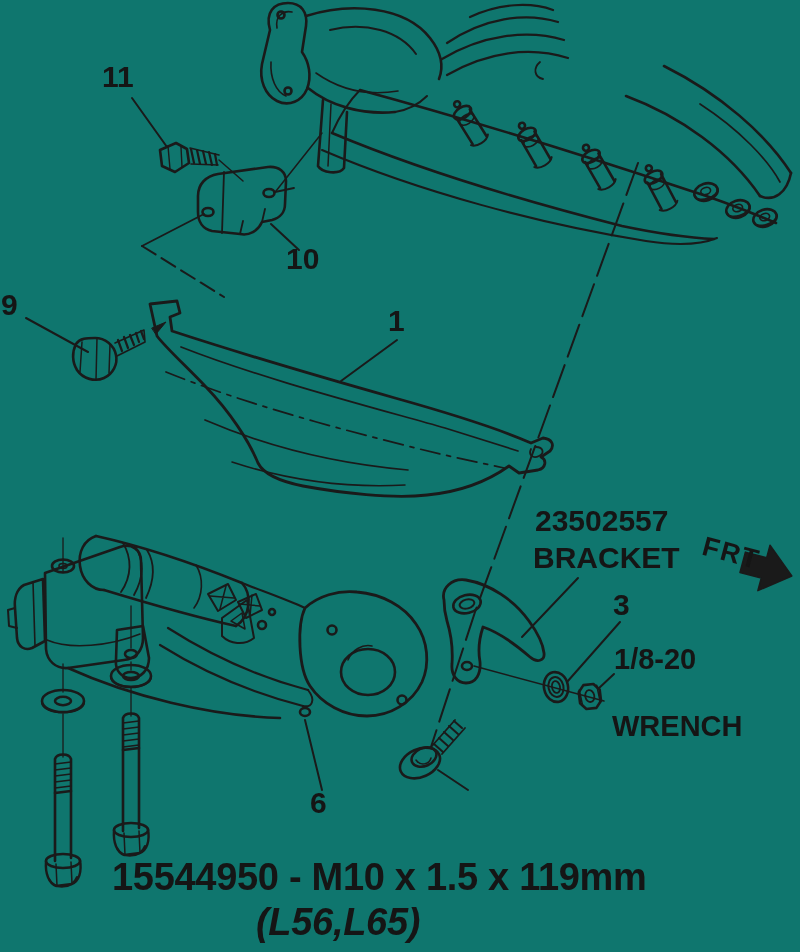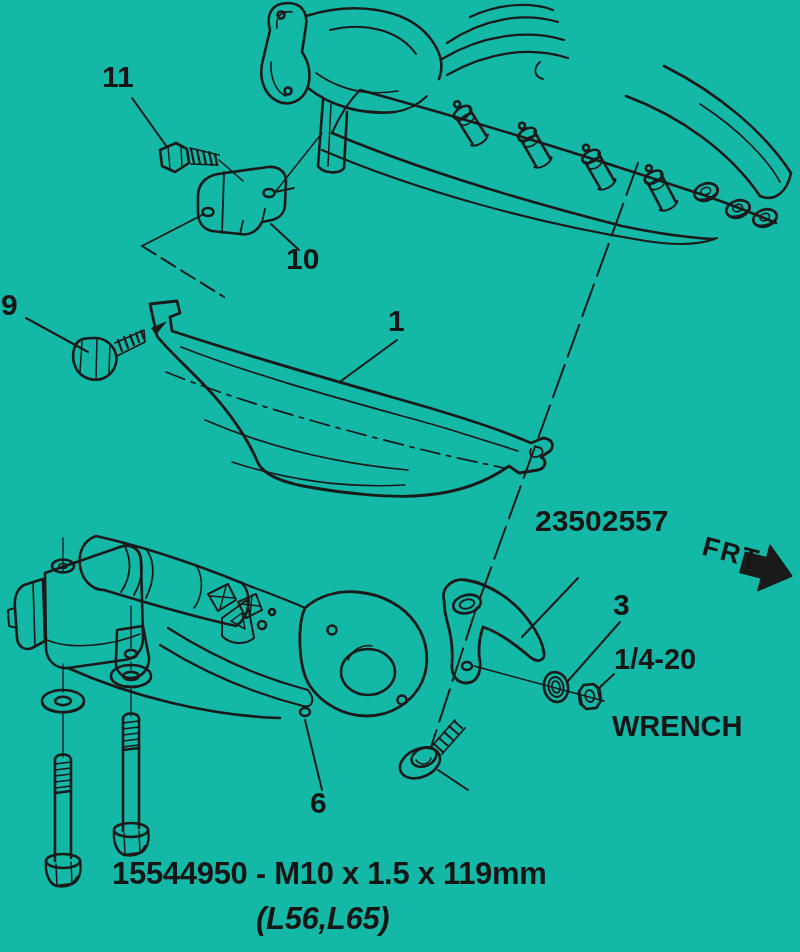--- a/index.html
+++ b/index.html
@@ -1,22 +1,22 @@
 <!DOCTYPE html>
 <html><head>
 <meta charset="utf-8">
 <style>
   html,body{margin:0;padding:0;background:#e8e8e8;}
-  #stage{position:relative;width:800px;height:952px;background:#14b8a6;overflow:hidden;
+  #stage{position:relative;width:800px;height:952px;background:#0f766e;overflow:hidden;
          font-family:"Liberation Sans", sans-serif;color:#151515;}
   #art{position:absolute;left:0;top:0;width:800px;height:952px;}
   .lbl{position:absolute;font-weight:bold;color:#151515;white-space:nowrap;line-height:1;}
   .f30{font-size:30px;}
   .f29{font-size:29px;}
-  .f31{font-size:31px;letter-spacing:-.3px;}
+  .f31{font-size:38px;letter-spacing:-.3px;}
   .frt{transform:rotate(15deg);letter-spacing:2px;font-size:27px;}
   svg path, svg ellipse, svg circle, svg line{vector-effect:none;}
 </style>
 </head>
 <body>
 
 <div id="stage">
 
   <svg id="art" viewBox="0 0 800 952" fill="none" stroke="#1a1a1a" stroke-width="2.6" stroke-linecap="round" stroke-linejoin="round">
 
@@ -253,23 +253,24 @@
   </svg>
 
   <div class="lbl f30" style="left:102px;top:62px;">11</div>
   <div class="lbl f30" style="left:286px;top:244px;text-align:right;">10</div>
   <div class="lbl f30" style="left:1px;top:290px;">9</div>
   <div class="lbl f30" style="left:388px;top:306px;">1</div>
   <div class="lbl f30" style="left:613px;top:590px;">3</div>
   <div class="lbl f30" style="left:310px;top:788px;">6</div>
 
   <div class="lbl f30" style="left:535px;top:506px;text-align:right;">23502557</div>
+  <div class="lbl f30" style="left:533px;top:543px;">BRACKET</div>
 
   <div class="lbl frt" style="left:702px;top:540px;">FRT</div>
 
-  <div class="lbl f29" style="left:614px;top:645px;">1/4-20</div>
+  <div class="lbl f29" style="left:614px;top:645px;">1/8-20</div>
   <div class="lbl f29" style="left:612px;top:712px;">WRENCH</div>
 
 
   <div class="lbl f31" style="left:112px;top:858px;">15544950 - M10 x 1.5 x 119mm</div>
   <div class="lbl f31" style="left:256px;top:903px;font-style:italic;">(L56,L65)</div>
 
 </div>
 
 </body></html>

